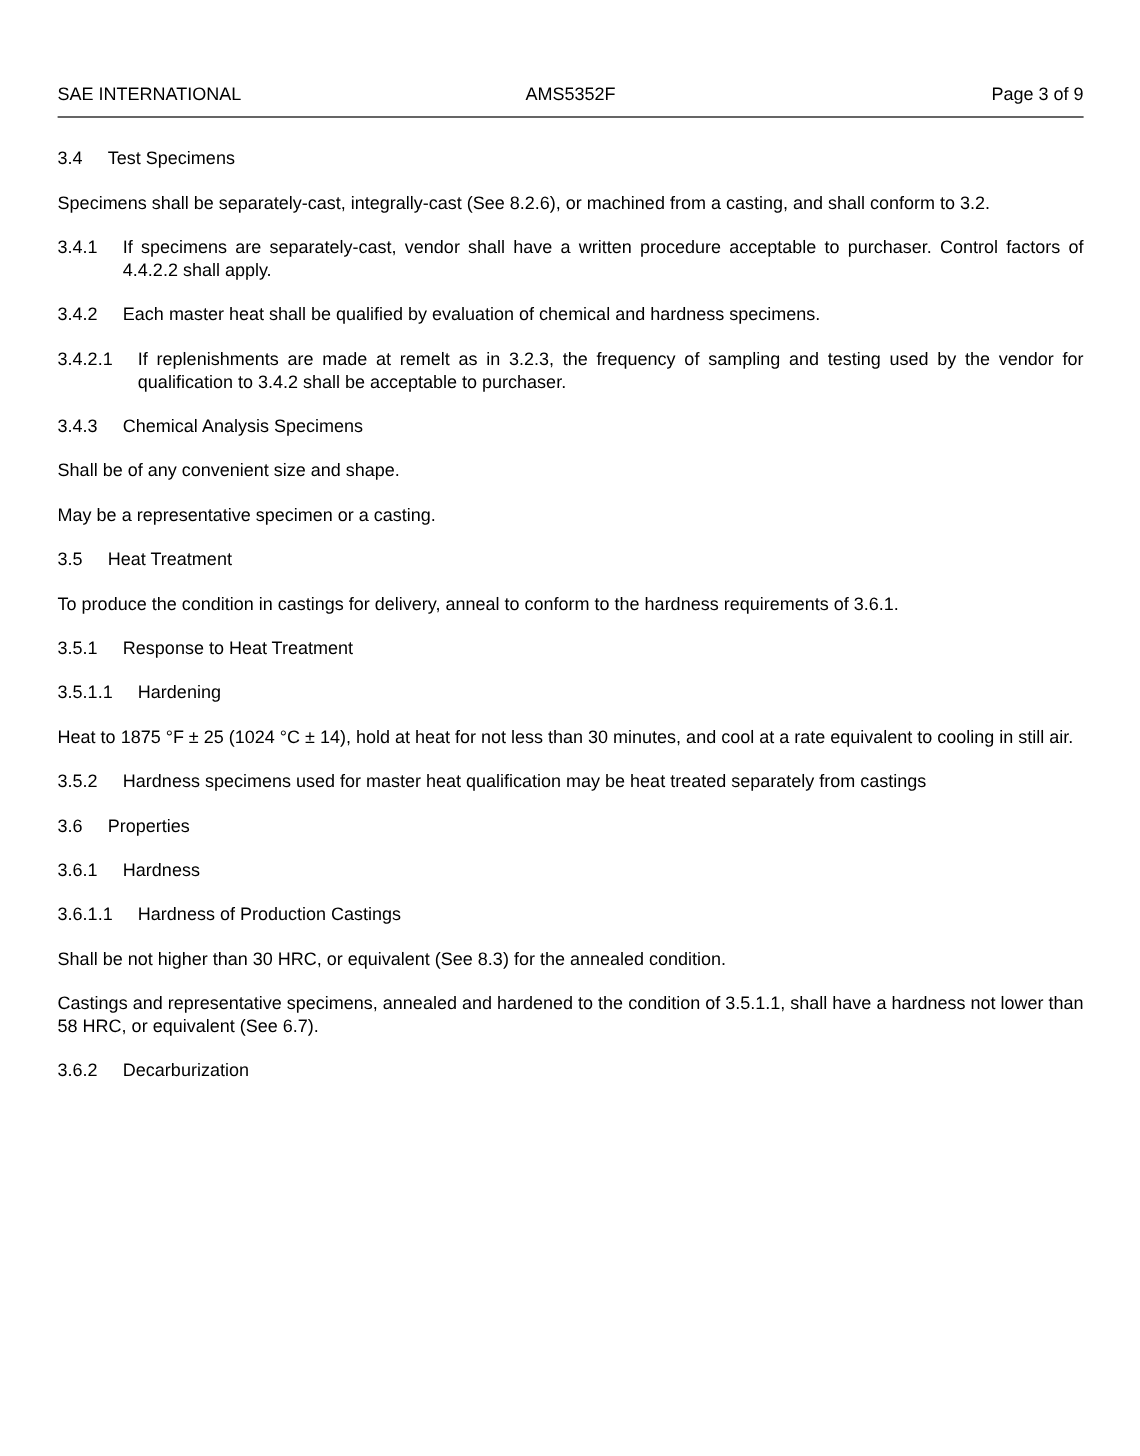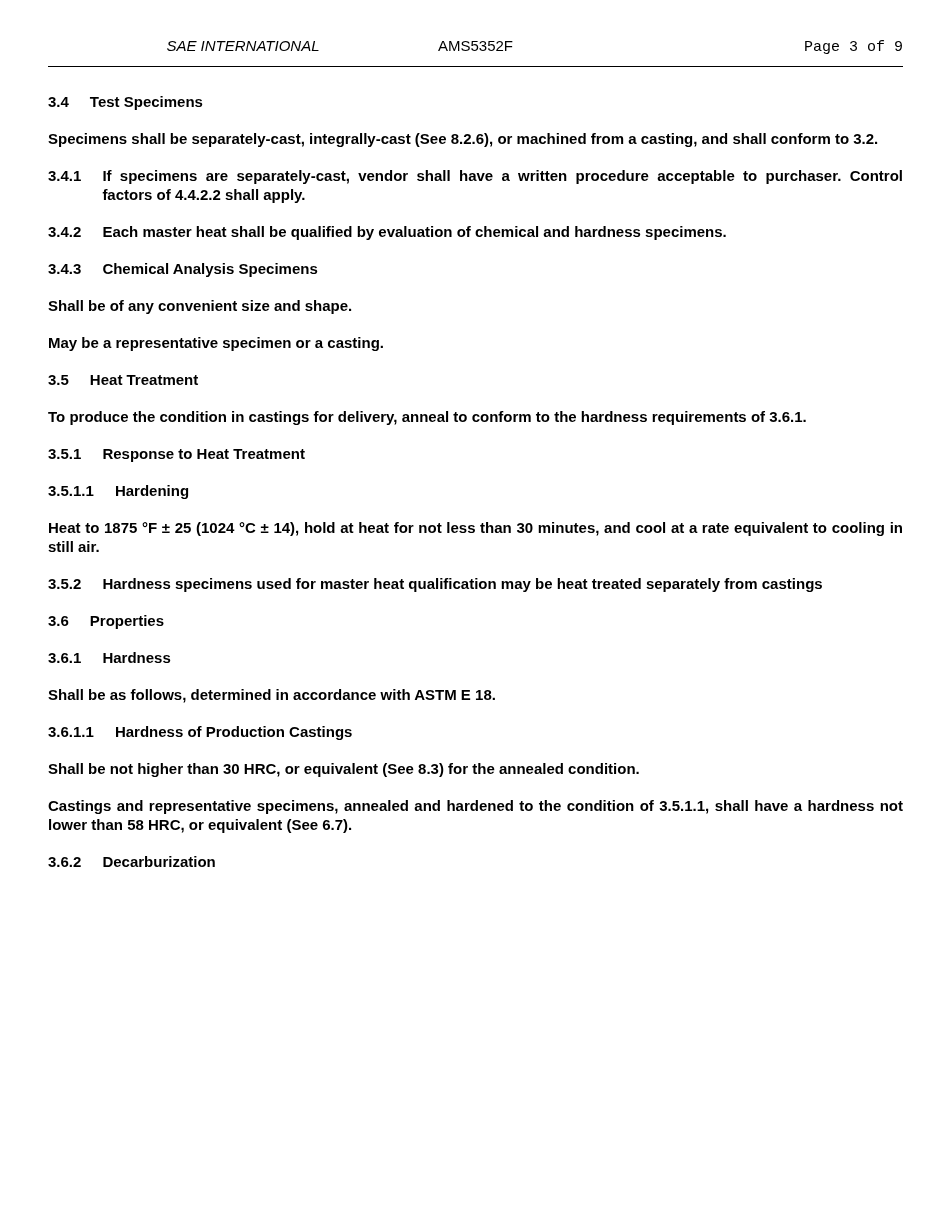--- a/index.html
+++ b/index.html
@@ -16,29 +16,29 @@
     overflow: hidden;
   }
   .page {
     padding: 36px 47px 0 48px;
   }
   .doc-header {
     display: grid;
     grid-template-columns: 1fr auto 1fr;
     align-items: baseline;
   }
-  .doc-header .hdr-left   { text-align: center; font-style: italic; }
-  .doc-header .hdr-center { text-align: center; }
-  .doc-header .hdr-right  { text-align: right; font-family: Liberation Mono, monospace; }
+  .doc-header .hdr-left   { text-align: left; }
+  .doc-header .hdr-center { text-align: center; margin-top: 33px; }
+  .doc-header .hdr-right  { text-align: right; }
   .header-rule {
     border: none;
     border-bottom: 1px solid #000000;
     margin-top: 9px;
   }
-  main { margin-top: 25px; font-weight: bold; }
+  main { margin-top: 25px; }
   .block { margin-bottom: 18px; }
   .block.para { text-align: justify; }
   .block.numbered {
     display: flex;
     gap: 21px;
   }
   .block.numbered .num { flex: none; white-space: pre; }
   .block.numbered .txt { flex: 1 1 auto; text-align: justify; }
 </style>
 </head>
@@ -59,20 +59,24 @@
       <div class="block para">Specimens shall be separately-cast, integrally-cast (See 8.2.6), or machined from a casting, and shall conform to 3.2.</div>
       <div class="block numbered">
         <span class="num">3.4.1</span>
         <div class="txt">If specimens are separately-cast, vendor shall have a written procedure acceptable to purchaser. Control factors of 4.4.2.2 shall apply.</div>
       </div>
       <div class="block numbered">
         <span class="num">3.4.2</span>
         <div class="txt">Each master heat shall be qualified by evaluation of chemical and hardness specimens.</div>
       </div>
       <div class="block numbered">
+        <span class="num">3.4.2.1</span>
+        <div class="txt">If replenishments are made at remelt as in 3.2.3, the frequency of sampling and testing used by the vendor for qualification to 3.4.2 shall be acceptable to purchaser.</div>
+      </div>
+      <div class="block numbered">
         <span class="num">3.4.3</span>
         <div class="txt">Chemical Analysis Specimens</div>
       </div>
       <div class="block para">Shall be of any convenient size and shape.</div>
       <div class="block para">May be a representative specimen or a casting.</div>
       <div class="block numbered">
         <span class="num">3.5</span>
         <div class="txt">Heat Treatment</div>
       </div>
       <div class="block para">To produce the condition in castings for delivery, anneal to conform to the hardness requirements of 3.6.1.</div>
@@ -90,21 +94,20 @@
         <div class="txt">Hardness specimens used for master heat qualification may be heat treated separately from castings</div>
       </div>
       <div class="block numbered">
         <span class="num">3.6</span>
         <div class="txt">Properties</div>
       </div>
       <div class="block numbered">
         <span class="num">3.6.1</span>
         <div class="txt">Hardness</div>
       </div>
-      <div class="block para">Shall be as follows, determined in accordance with ASTM E 18.</div>
       <div class="block numbered">
         <span class="num">3.6.1.1</span>
         <div class="txt">Hardness of Production Castings</div>
       </div>
       <div class="block para">Shall be not higher than 30 HRC, or equivalent (See 8.3) for the annealed condition.</div>
       <div class="block para">Castings and representative specimens, annealed and hardened to the condition of 3.5.1.1, shall have a hardness not lower than 58 HRC, or equivalent (See 6.7).</div>
       <div class="block numbered">
         <span class="num">3.6.2</span>
         <div class="txt">Decarburization</div>
       </div>

